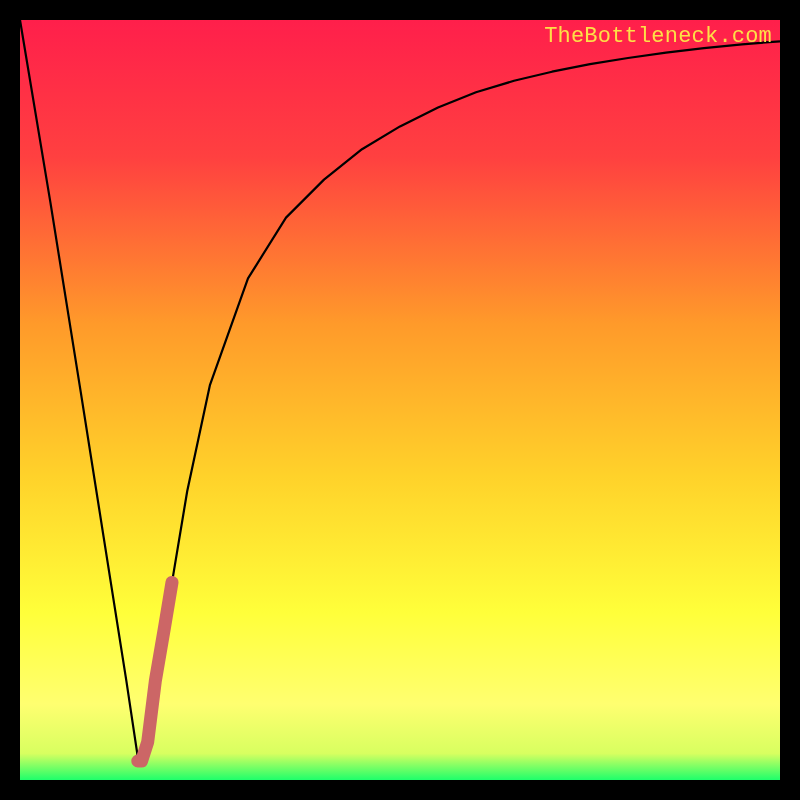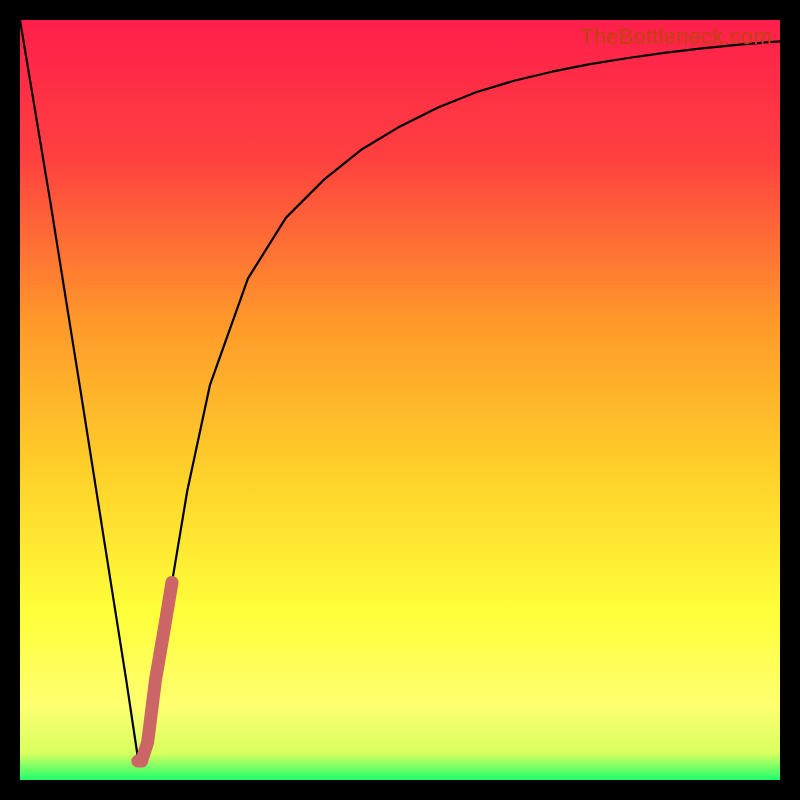--- a/index.html
+++ b/index.html
@@ -23,25 +23,25 @@
     position: absolute;
     left: 0;
     top: 0;
     width: 760px;
     height: 760px;
   }
   .watermark {
     position: absolute;
     top: 4px;
     right: 8px;
-    color: #c2410c;
+    color: #fde047;
     font-size: 22px;
     font-weight: 400;
     letter-spacing: 0.2px;
-    font-family: Liberation Sans, sans-serif;
+    font-family: Liberation Mono, monospace;
   }
 </style>
 </head>
 <body>
 
 <div class="frame">
   <svg class="plot-area" viewBox="0 0 760 760" preserveAspectRatio="none">
     <defs>
       <linearGradient id="bg-grad" x1="0" y1="0" x2="0" y2="1">
           <stop offset="0.0%" stop-color="#ff1f4b"></stop>

